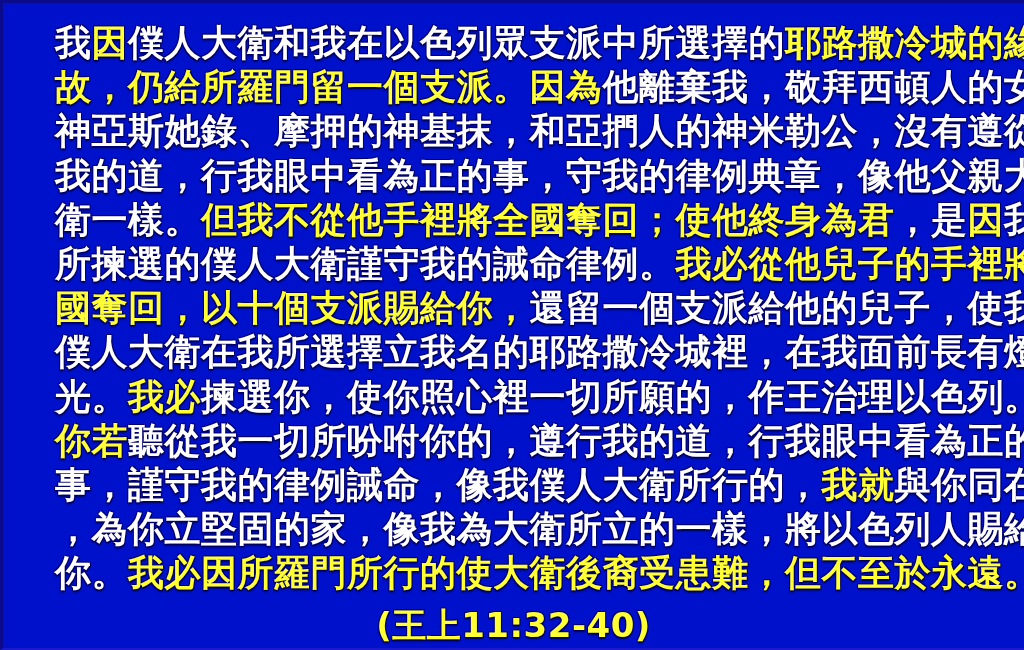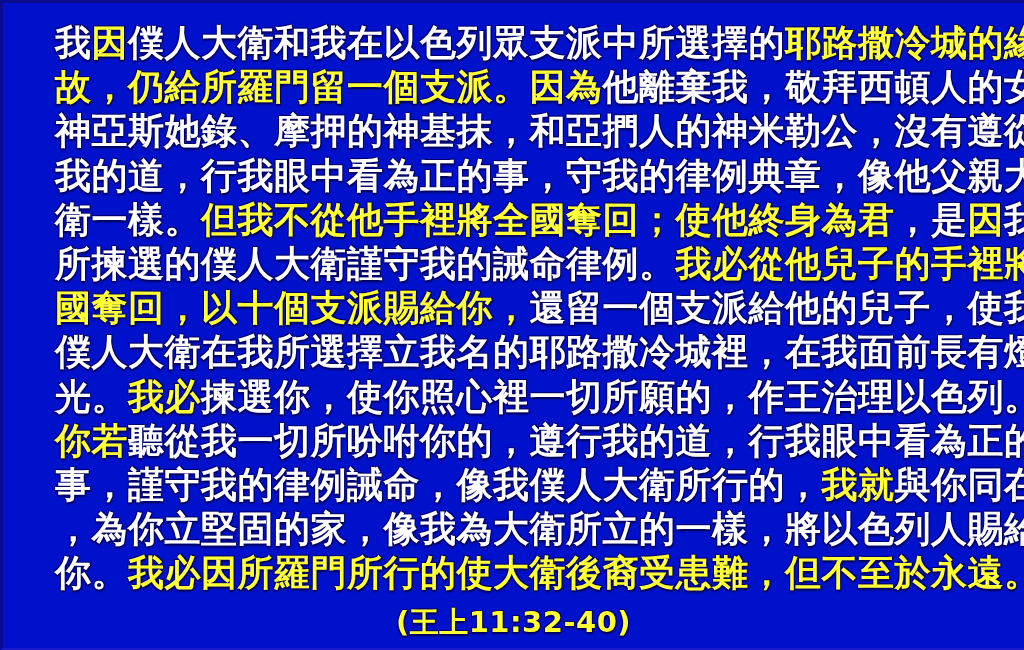--- a/index.html
+++ b/index.html
@@ -58,21 +58,21 @@
     justify-content: space-between;
     align-items: baseline;
   }
   #citation {
     position: absolute;
     left: 0;
     right: 0;
     top: 600px;
     text-align: center;
     font-family: "DejaVu Sans", "Liberation Sans", sans-serif;
-    font-size: 29px;
+    font-size: 34px;
     font-weight: bold;
     color: #ffff33;
     letter-spacing: 0.5px;
     text-shadow:
       -1px -1px 0 #00006b,
       1px -1px 0 #00006b,
       -1px  1px 0 #00006b,
       1px  1px 0 #00006b,
       0 2px 2px rgba(0,0,40,0.85);
   }

